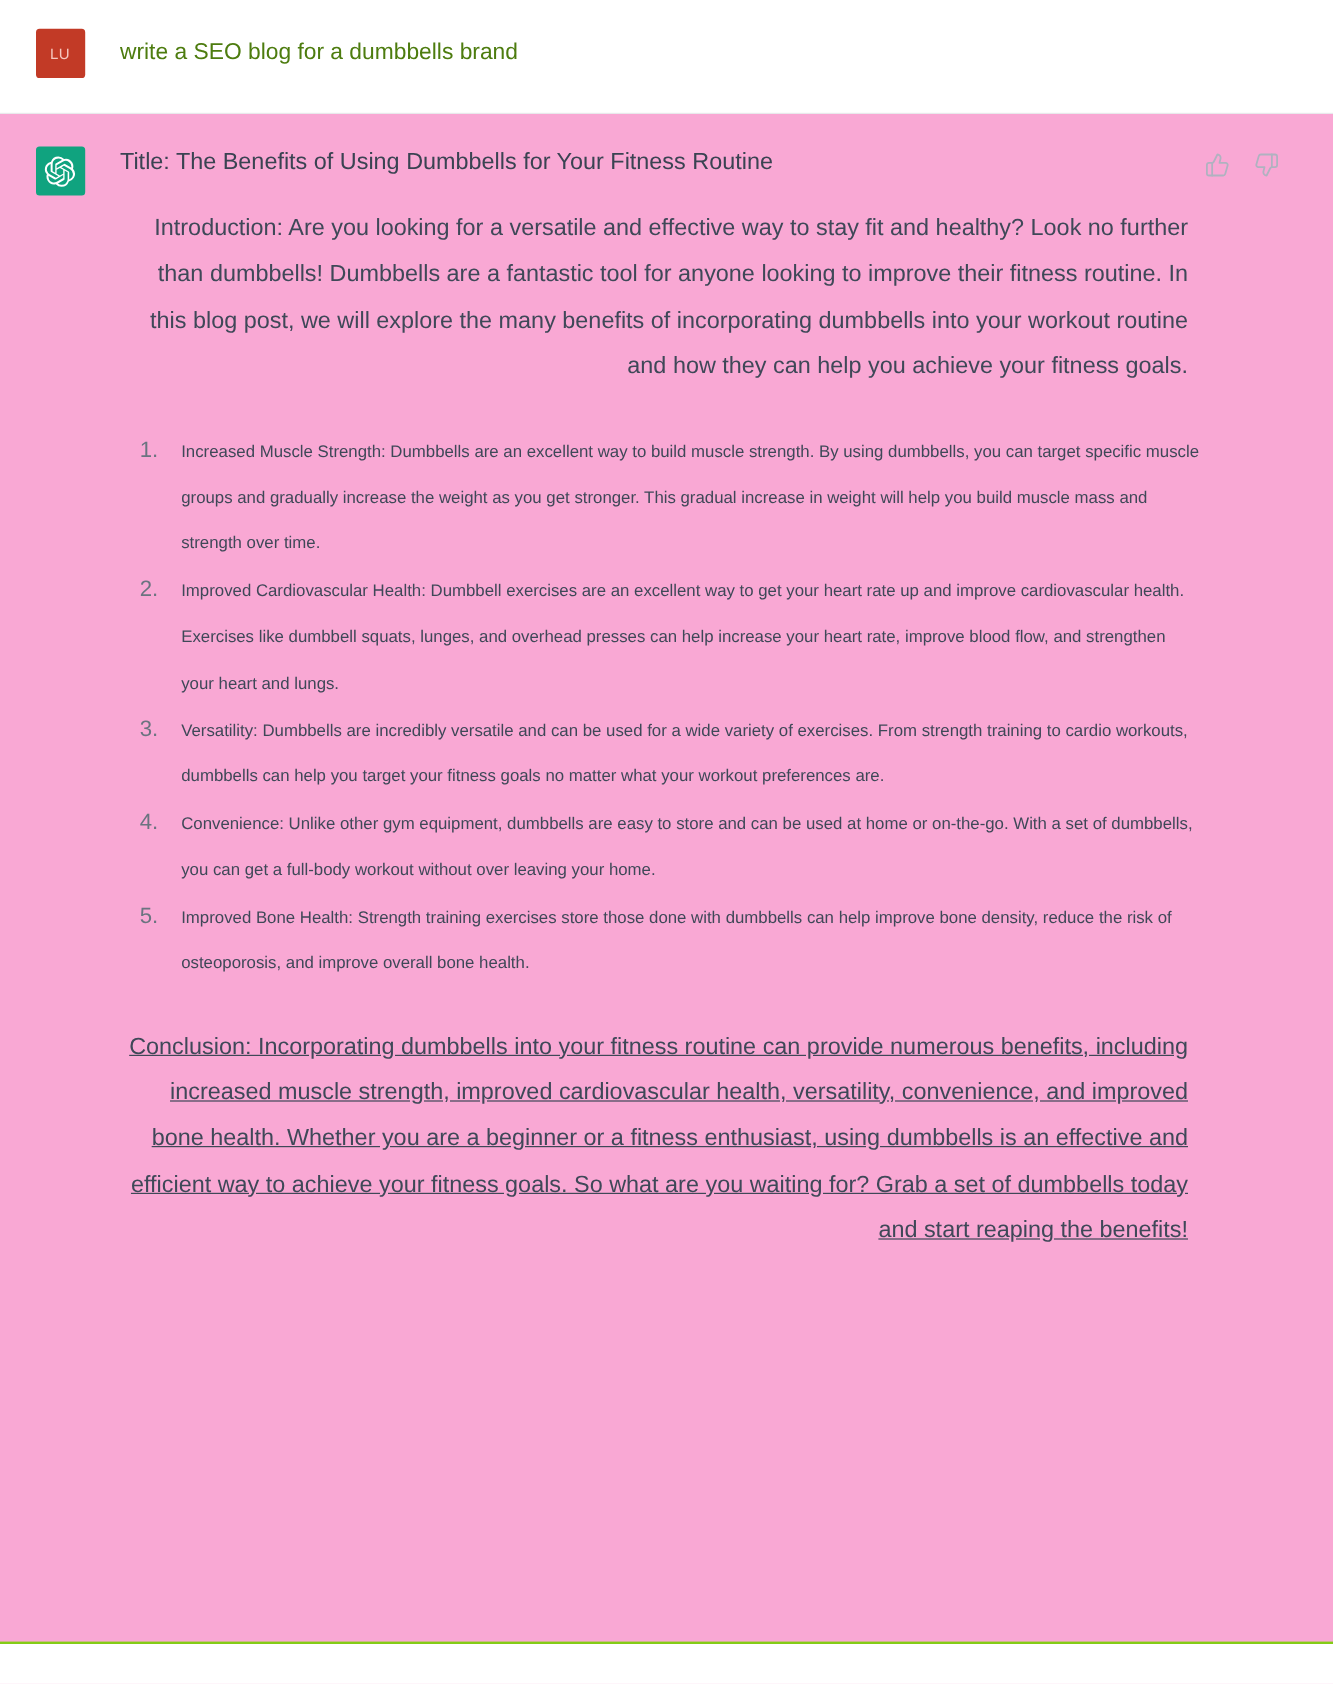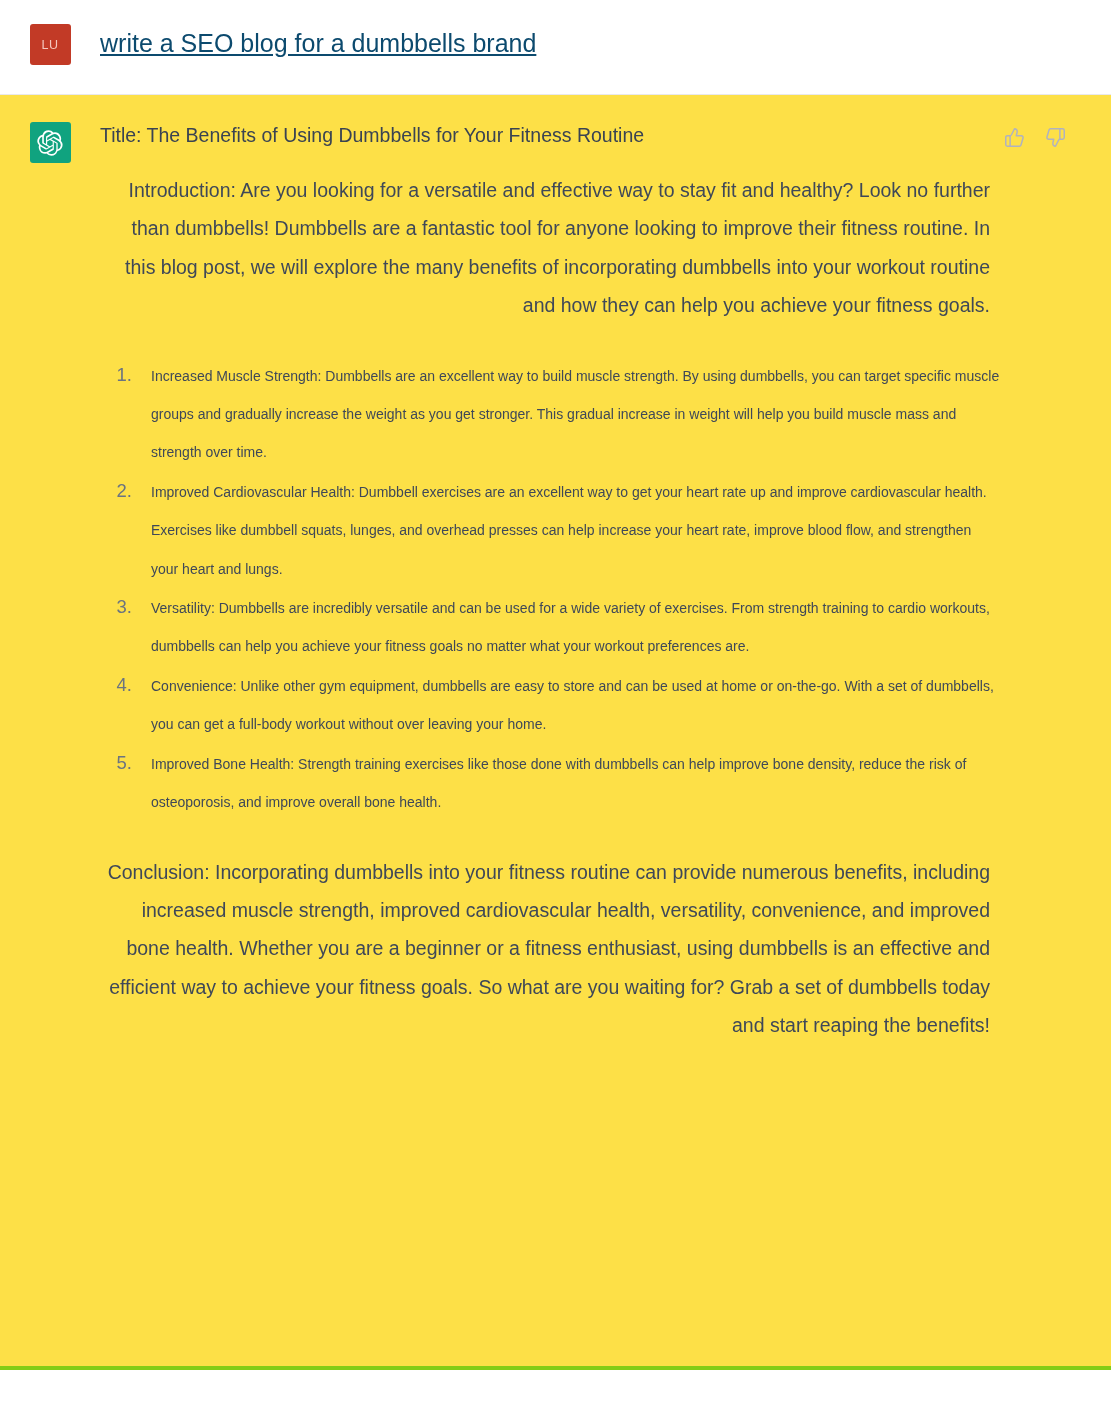--- a/index.html
+++ b/index.html
@@ -24,22 +24,22 @@
     align-items: flex-start;
     padding: 0;
   }
   .msg-user {
     background: #ffffff;
     border-bottom: 1px solid #e9e9ec;
     padding: 23px 0 22px 0;
     min-height: 95px;
   }
   .msg-assistant {
-    background: #fde047;
-    border-bottom: 4px solid #84cc16;
+    background: #f9a8d4;
+    border-bottom: 2px solid #84cc16;
     padding: 26px 0 58px 0;
     min-height: 1275px;
   }
 
   .avatar-col {
     width: 100px;
     flex: 0 0 100px;
     display: flex;
     justify-content: center;
     padding-top: 1px;
@@ -65,41 +65,40 @@
   .avatar-assistant svg { display: block; }
 
   .body-col {
     flex: 1 1 auto;
     padding-right: 110px;
     position: relative;
   }
 
   
   .user-text {
-    font-size: 25px;
+    font-size: 19px;
     line-height: 27px;
-    color: #0c4a6e;
+    color: #4d7c0f;
     padding-top: 7px;
-    text-decoration: underline;
   }
   .a-title {
     font-size: 19.5px;
     line-height: 28px;
     color: #3a4352;
     margin: 0 0 22px 0;
   }
   .a-para {
     font-size: 19.5px;
     line-height: 38.4px;
     color: #3f4858;
     margin: 0 0 31px 0;
     max-width: 890px;
     text-align: right;
   }
-  .a-para.last { margin-bottom: 0; }
+  .a-para.last { margin-bottom: 0; text-decoration: underline; }
 
   ol.a-list {
     margin: 0 0 31px 0;
     padding: 0 0 0 37px;
     list-style-position: outside;
     max-width: 925px;
   }
   ol.a-list li {
     font-size: 14px;
     line-height: 38.4px;
@@ -182,23 +181,23 @@
         </button>
       </div>
 
       <p class="a-title">Title: The Benefits of Using Dumbbells for Your Fitness Routine</p>
 
       <p class="a-para">Introduction: Are you looking for a versatile and effective way to stay fit and healthy? Look no further than dumbbells! Dumbbells are a fantastic tool for anyone looking to improve their fitness routine. In this blog post, we will explore the many benefits of incorporating dumbbells into your workout routine and how they can help you achieve your fitness goals.</p>
 
       <ol class="a-list">
         <li>Increased Muscle Strength: Dumbbells are an excellent way to build muscle strength. By using dumbbells, you can target specific muscle groups and gradually increase the weight as you get stronger. This gradual increase in weight will help you build muscle mass and strength over time.</li>
         <li>Improved Cardiovascular Health: Dumbbell exercises are an excellent way to get your heart rate up and improve cardiovascular health. Exercises like dumbbell squats, lunges, and overhead presses can help increase your heart rate, improve blood flow, and strengthen your heart and lungs.</li>
-        <li>Versatility: Dumbbells are incredibly versatile and can be used for a wide variety of exercises. From strength training to cardio workouts, dumbbells can help you achieve your fitness goals no matter what your workout preferences are.</li>
+        <li>Versatility: Dumbbells are incredibly versatile and can be used for a wide variety of exercises. From strength training to cardio workouts, dumbbells can help you target your fitness goals no matter what your workout preferences are.</li>
         <li>Convenience: Unlike other gym equipment, dumbbells are easy to store and can be used at home or on-the-go. With a set of dumbbells, you can get a full-body workout without over leaving your home.</li>
-        <li>Improved Bone Health: Strength training exercises like those done with dumbbells can help improve bone density, reduce the risk of osteoporosis, and improve overall bone health.</li>
+        <li>Improved Bone Health: Strength training exercises store those done with dumbbells can help improve bone density, reduce the risk of osteoporosis, and improve overall bone health.</li>
       </ol>
 
       <p class="a-para last">Conclusion: Incorporating dumbbells into your fitness routine can provide numerous benefits, including increased muscle strength, improved cardiovascular health, versatility, convenience, and improved bone health. Whether you are a beginner or a fitness enthusiast, using dumbbells is an effective and efficient way to achieve your fitness goals. So what are you waiting for? Grab a set of dumbbells today and start reaping the benefits!</p>
 
     </div>
   </div>
 
 </div>
 
 </body></html>

